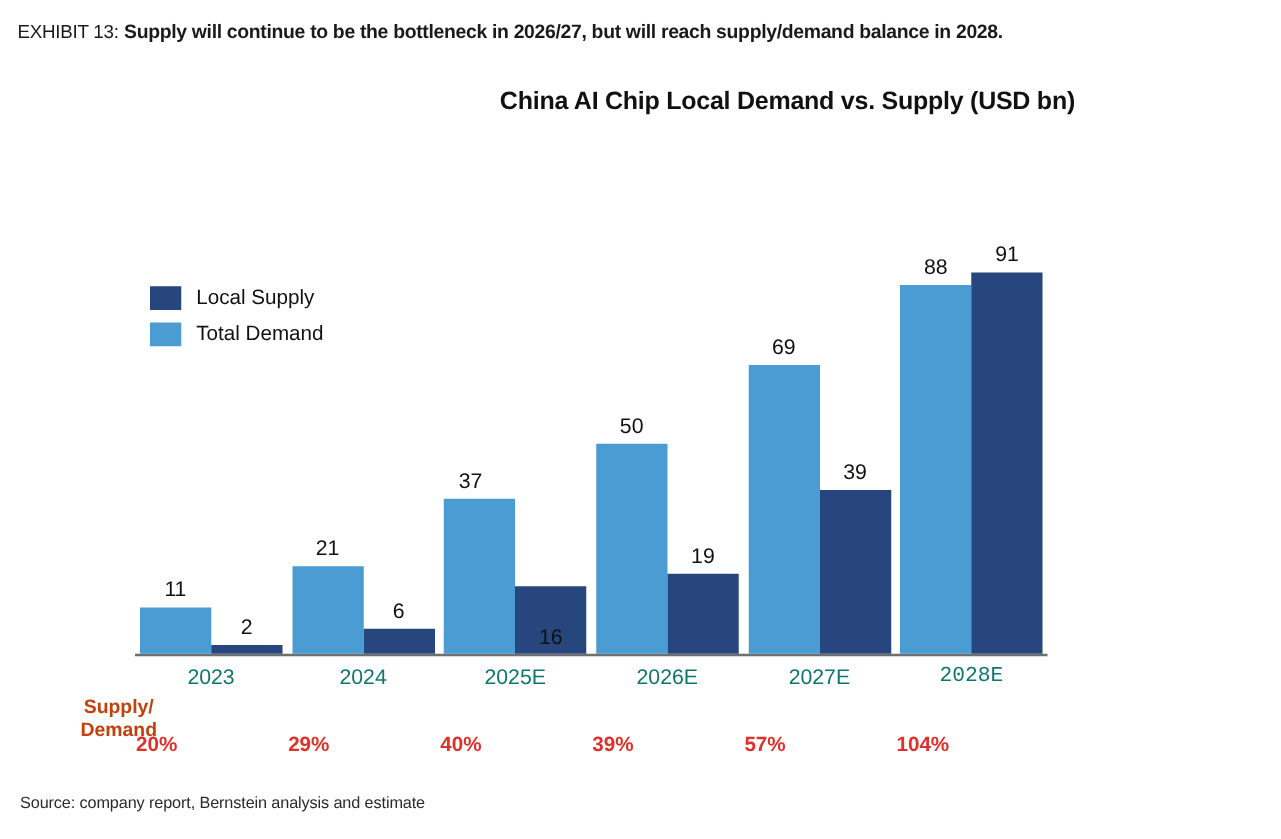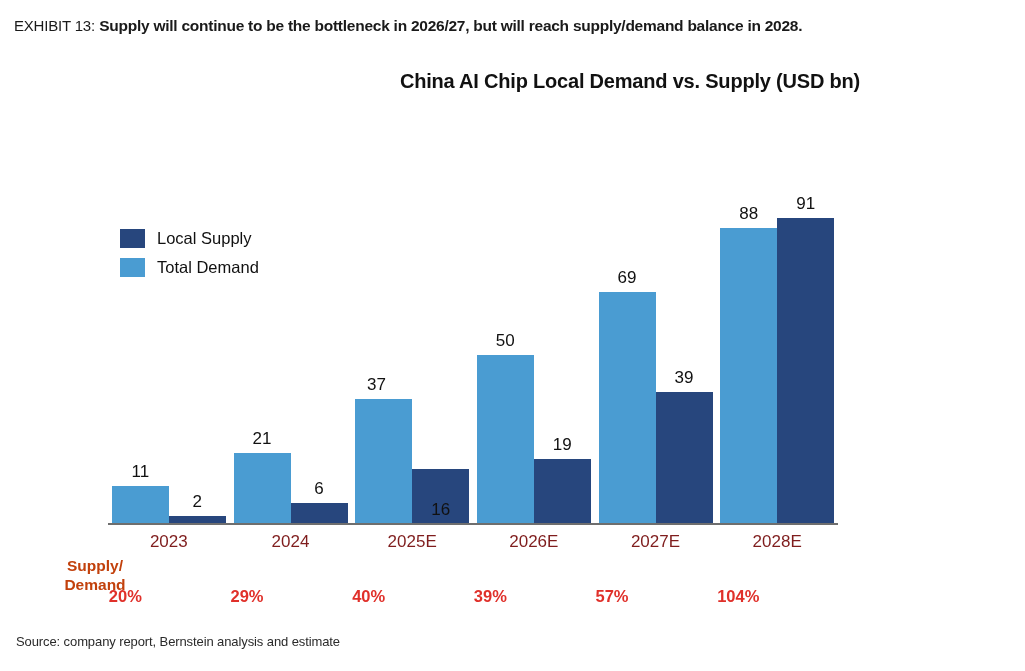--- a/index.html
+++ b/index.html
@@ -107,21 +107,21 @@
     font-size: 16.5px;
     color: #111111;
     white-space: nowrap;
   }
 
   
   .cat-label {
     position: absolute;
     top: 532px;
     font-size: 17px;
-    color: #7f1d1d;
+    color: #0f766e;
     text-align: center;
     white-space: nowrap;
   }
 
   
   #ratio-row-label {
     position: absolute;
     left: 46px;
     top: 556px;
     width: 98px;
@@ -191,21 +191,21 @@
     <div class="bar demand" style="left: 598.5px; width: 57px; height: 231.495px;"></div>
     <div class="bar-label" style="left: 588.5px; width: 77px; top: 267.505px;">69</div>
     <div class="bar supply" style="left: 655.5px; width: 57px; height: 130.845px;"></div>
     <div class="bar-label" style="left: 645.5px; width: 77px; top: 368.155px;">39</div>
     <div class="cat-label" style="left: 595.5px; width: 120px;">2027E</div>
     <div class="ratio-value" style="left: 595.5px; width: 120px;">57%</div>
     <div class="bar demand" style="left: 720.167px; width: 57px; height: 295.24px;"></div>
     <div class="bar-label" style="left: 710.167px; width: 77px; top: 203.76px;">88</div>
     <div class="bar supply" style="left: 777.167px; width: 57px; height: 305.305px;"></div>
     <div class="bar-label" style="left: 767.167px; width: 77px; top: 193.695px;">91</div>
-    <div class="cat-label" style="left: 717.167px; width: 120px;">2028E</div>
+    <div class="cat-label" style="left: 717.167px; width: 120px; font-family: Liberation Mono, monospace;">2028E</div>
     <div class="ratio-value" style="left: 717.167px; width: 120px;">104%</div>
   </div>
 
 <div id="legend">
   <div class="legend-row">
     <span class="legend-swatch supply"></span>
     <span class="legend-label">Local Supply</span>
   </div>
   <div class="legend-row">
     <span class="legend-swatch demand"></span>

